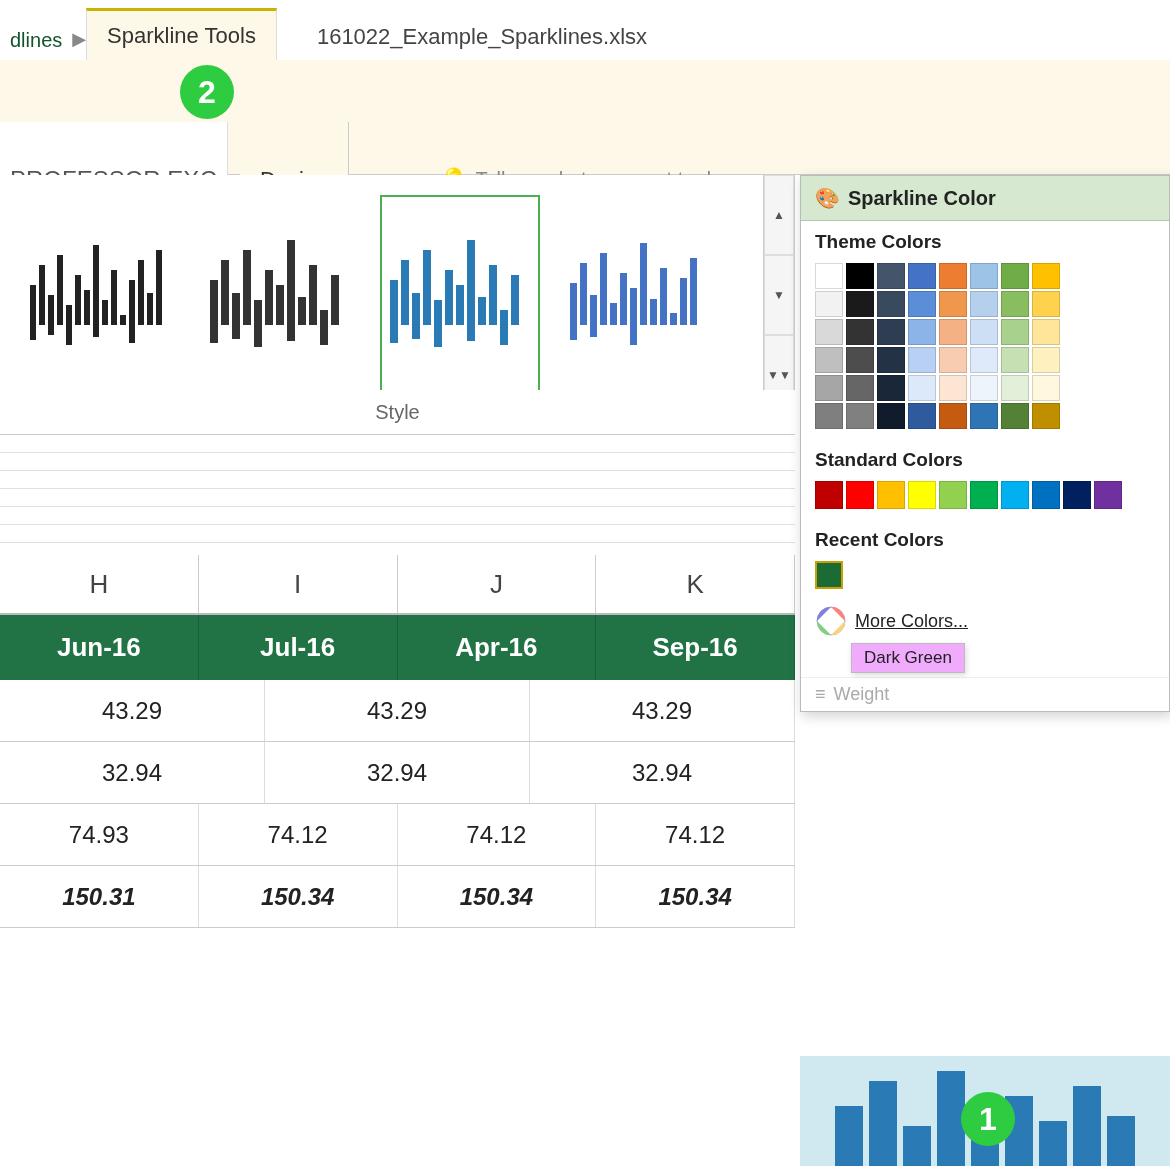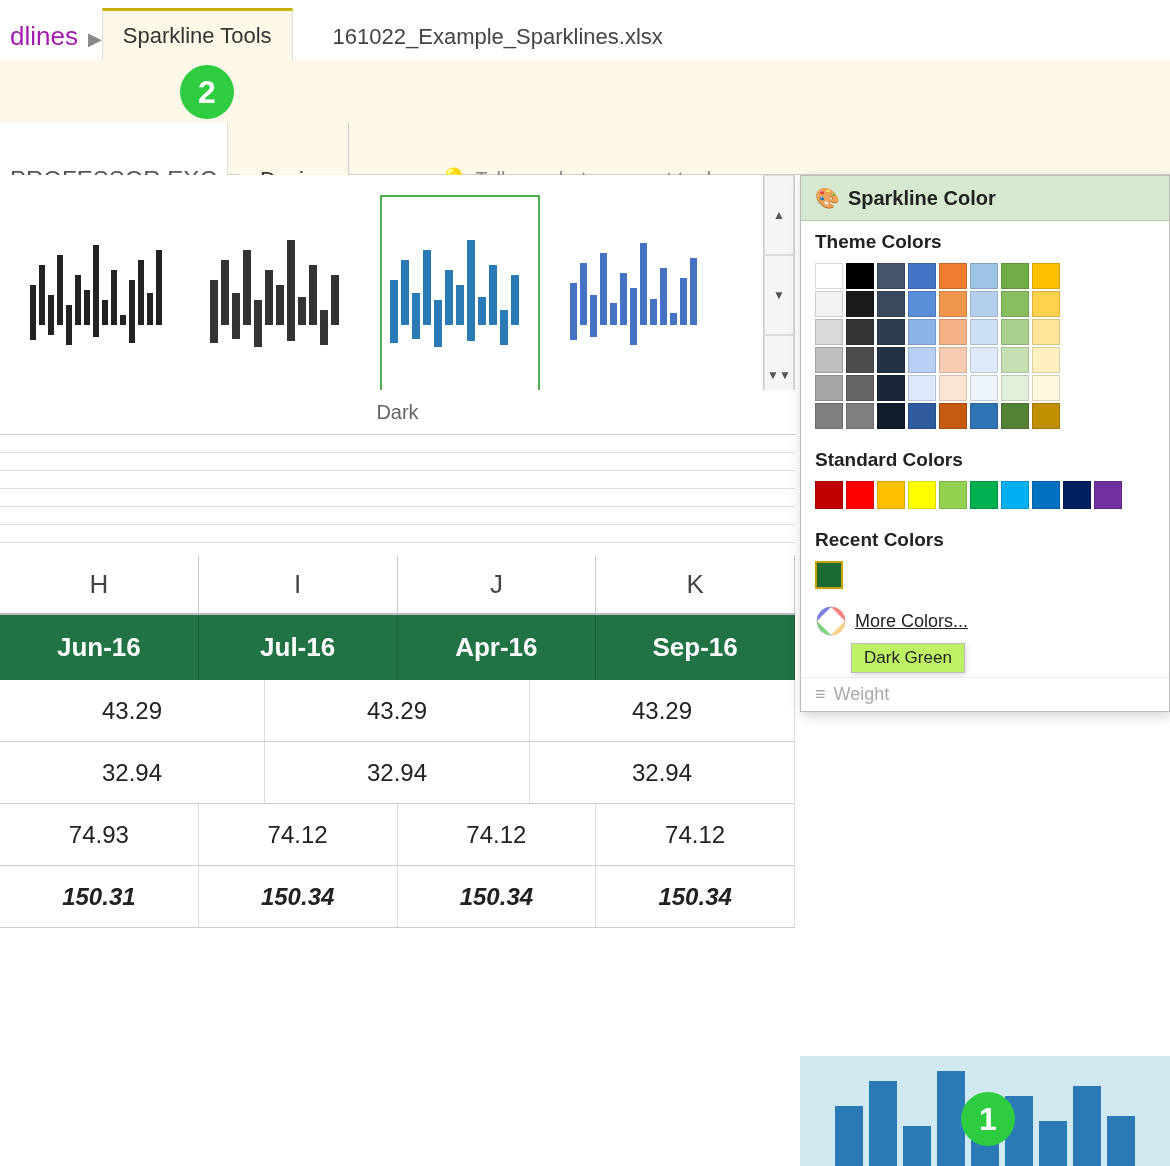--- a/index.html
+++ b/index.html
@@ -25,22 +25,22 @@
       padding: 0 0 0 0;
     }
 
     .title-bar-left {
       display: flex;
       align-items: flex-end;
       height: 100%;
     }
 
     .dlines-tab {
-      font-size: 26px;
-      color: #a21caf;
+      font-size: 20px;
+      color: #14532d;
       padding: 0 10px 8px 10px;
       font-weight: 400;
     }
 
     .arrow-icon {
       font-size: 18px;
       color: #888;
       padding-bottom: 10px;
     }
 
@@ -404,21 +404,21 @@
     }
 
     .more-colors-text {
       font-size: 18px;
       color: #222;
       text-decoration: underline;
     }
 
     .dark-green-tooltip {
       position: absolute;
-      background: #bef264;
+      background: #f0abfc;
       border: 1px solid #bbb;
       padding: 4px 12px;
       font-size: 17px;
       color: #222;
       white-space: nowrap;
       z-index: 200;
       box-shadow: 1px 2px 6px rgba(0,0,0,0.15);
     }
 
     .weight-row {
@@ -590,21 +590,21 @@
     </svg>
   </div>
 </div>
 
 <div class="scroll-buttons">
   <div class="scroll-btn">▲</div>
   <div class="scroll-btn">▼</div>
   <div class="scroll-btn">▼▼</div>
 </div>
 
-<div class="style-label">Dark</div>
+<div class="style-label">Style</div>
 
 <div class="separator-row sep1"></div>
 <div class="separator-row sep2"></div>
 <div class="separator-row sep3"></div>
 <div class="separator-row sep4"></div>
 <div class="separator-row sep5"></div>
 <div class="separator-row sep6"></div>
 <div class="separator-row sep7"></div>
 
 <div class="col-headers">

